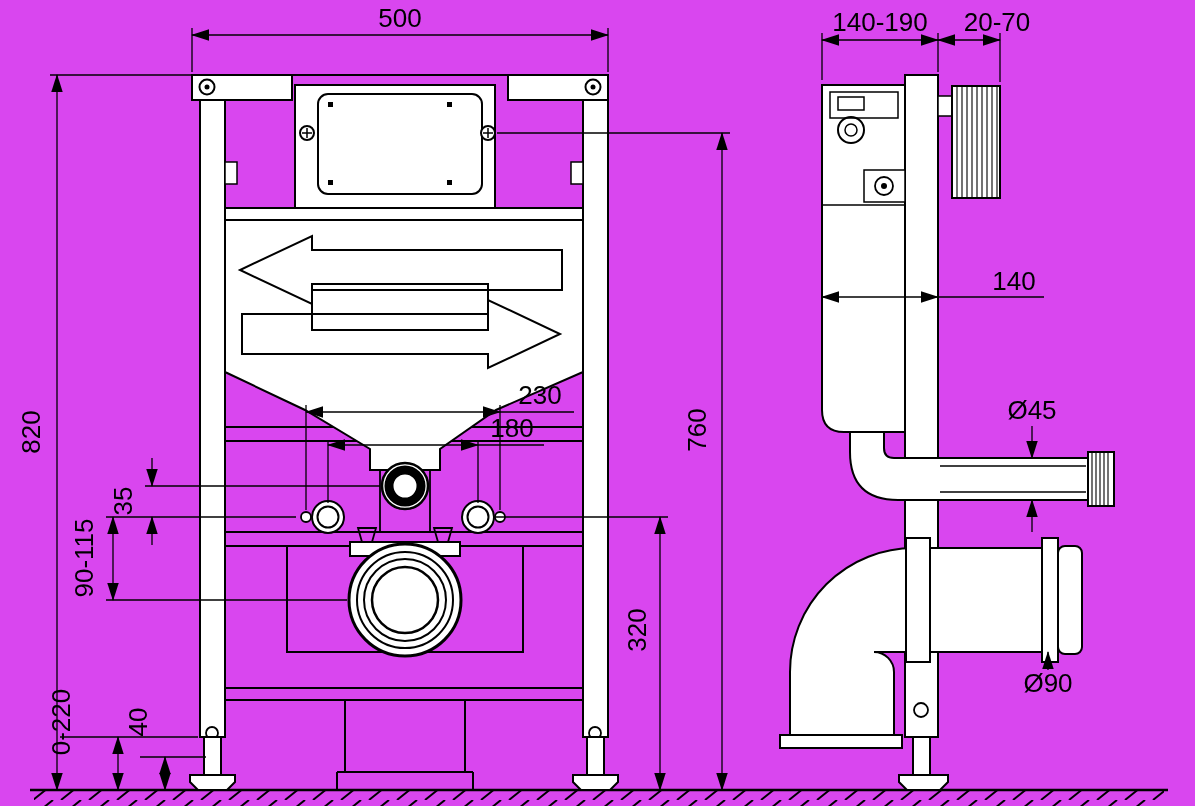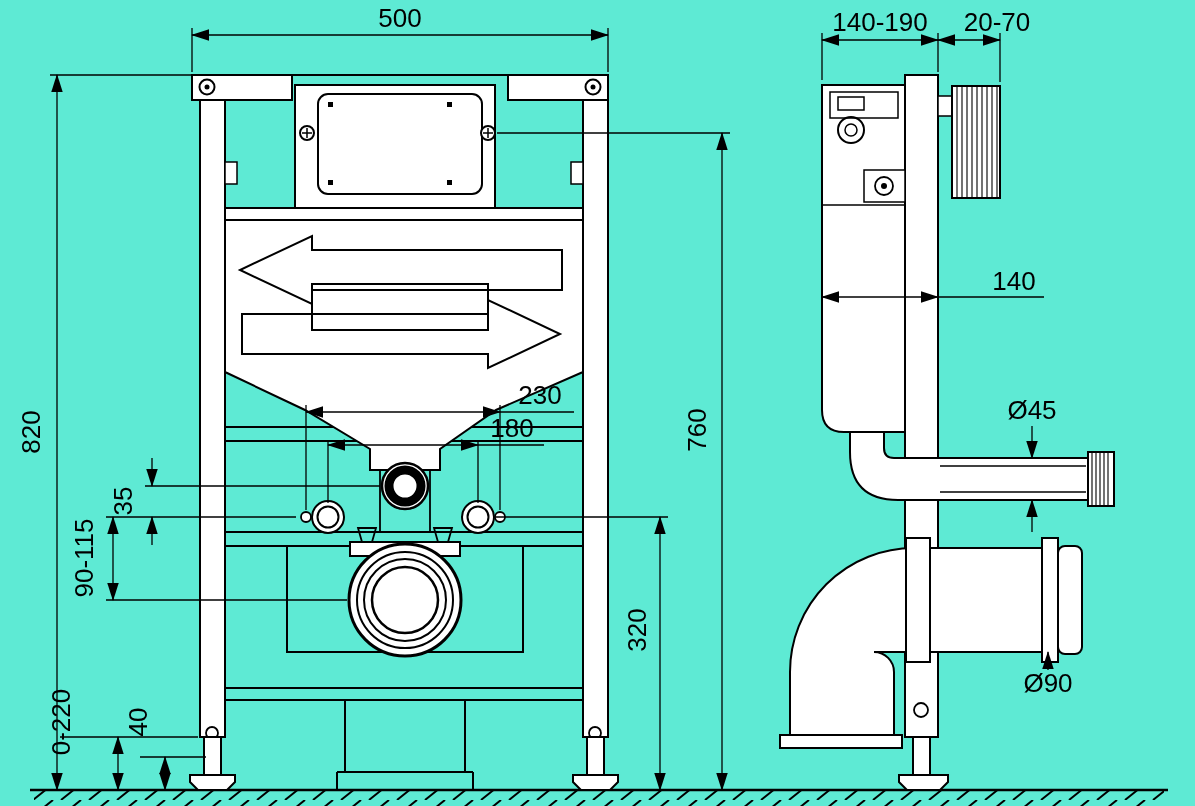--- a/index.html
+++ b/index.html
@@ -1,16 +1,16 @@
 <!DOCTYPE html>
 <html><head>
 <meta charset="utf-8">
 <style>
   html,body { margin:0; padding:0; background:#ffffff; }
-  .canvas { position:relative; width:1195px; height:806px; background:#5eead4; overflow:hidden; }
+  .canvas { position:relative; width:1195px; height:806px; background:#d946ef; overflow:hidden; }
   svg text {
     font-family: "Liberation Sans", sans-serif;
     font-size: 26px;
     fill:#000;
     stroke:none;
   }
 </style>
 </head>
 <body>
 

